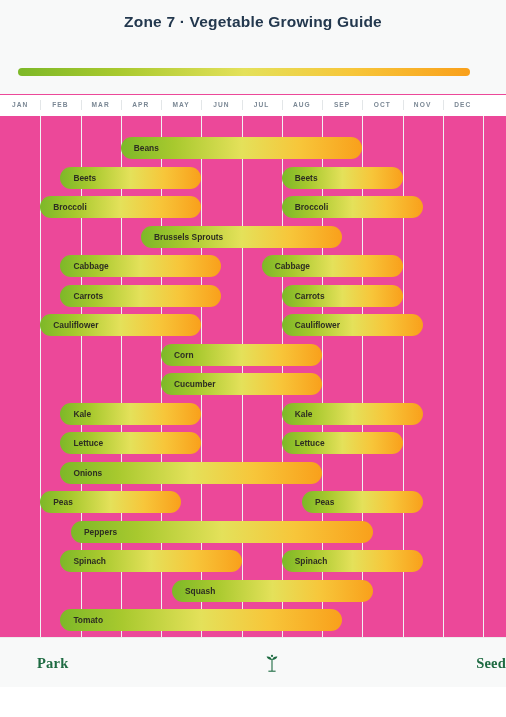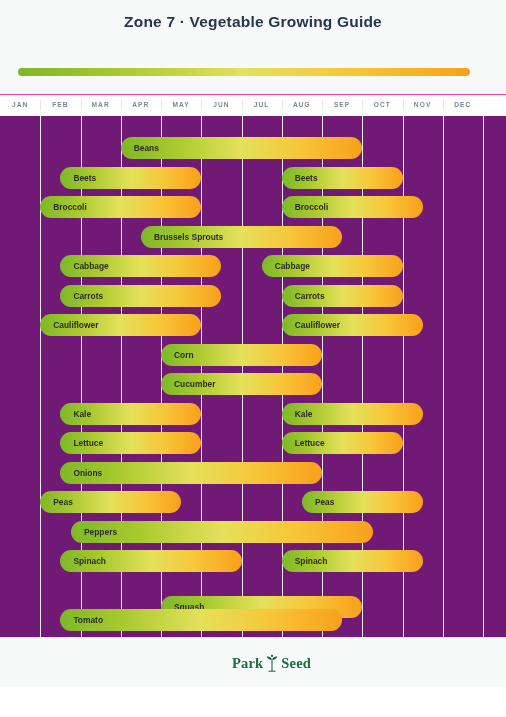--- a/index.html
+++ b/index.html
@@ -99,21 +99,21 @@
     background: #e3e6e8;
   }
   .month-cell:first-child::before { background: transparent; }
 
   
   .plot {
     position: absolute;
     left: 0; top: 116px;
     width: 506px;
     height: 521px;
-    background: #701a75;
+    background: #ec4899;
   }
   .gridline {
     position: absolute;
     top: 0;
     width: 1px;
     height: 521px;
     background: #f0f1f2;
   }
   .row {
     position: absolute;
@@ -147,21 +147,21 @@
     height: 50px;
     background: #f8f9f9;
     border-top: 1px solid #ececec;
   }
   .brand {
     position: absolute;
     left: 0; top: 0;
     width: 506px; height: 50px;
     display: flex;
     align-items: center;
-    justify-content: center;
+    justify-content: space-between;
     gap: 2px;
     font-family: "Liberation Serif", serif;
     font-weight: bold;
     font-size: 14.5px;
     color: #1e6b42;
     letter-spacing: 0.2px;
     padding-left: 37px;
   }
   .brand-mark { display: inline-block; width: 14px; height: 18px; }
 </style>
@@ -301,21 +301,21 @@
       </div>
       <div class="row" style="top: 431px;">
         <div class="bar" style="left: 60.375px; width: 181.125px; background: linear-gradient(90deg, rgb(125, 184, 40) 0%, rgb(168, 201, 46) 22%, rgb(228, 225, 90) 50%, rgb(247, 198, 58) 74%, rgb(249, 160, 27) 100%);">
           <span class="bar-label">Spinach</span>
         </div>
         <div class="bar" style="left: 281.75px; width: 140.875px; background: linear-gradient(90deg, rgb(125, 184, 40) 0%, rgb(168, 201, 46) 22%, rgb(228, 225, 90) 50%, rgb(247, 198, 58) 74%, rgb(249, 160, 27) 100%);">
           <span class="bar-label">Spinach</span>
         </div>
       </div>
       <div class="row" style="top: 460.5px;">
-        <div class="bar" style="left: 161px; width: 201.25px; background: linear-gradient(90deg, rgb(125, 184, 40) 0%, rgb(168, 201, 46) 22%, rgb(228, 225, 90) 50%, rgb(247, 198, 58) 74%, rgb(249, 160, 27) 100%); margin-top: 16px;">
+        <div class="bar" style="left: 172px; width: 201.25px; background: linear-gradient(90deg, rgb(125, 184, 40) 0%, rgb(168, 201, 46) 22%, rgb(228, 225, 90) 50%, rgb(247, 198, 58) 74%, rgb(249, 160, 27) 100%);">
           <span class="bar-label">Squash</span>
         </div>
       </div>
       <div class="row" style="top: 490px;">
         <div class="bar" style="left: 60.375px; width: 281.75px; background: linear-gradient(90deg, rgb(125, 184, 40) 0%, rgb(168, 201, 46) 22%, rgb(228, 225, 90) 50%, rgb(247, 198, 58) 74%, rgb(249, 160, 27) 100%);">
           <span class="bar-label">Tomato</span>
         </div>
       </div>
     </div>
 

